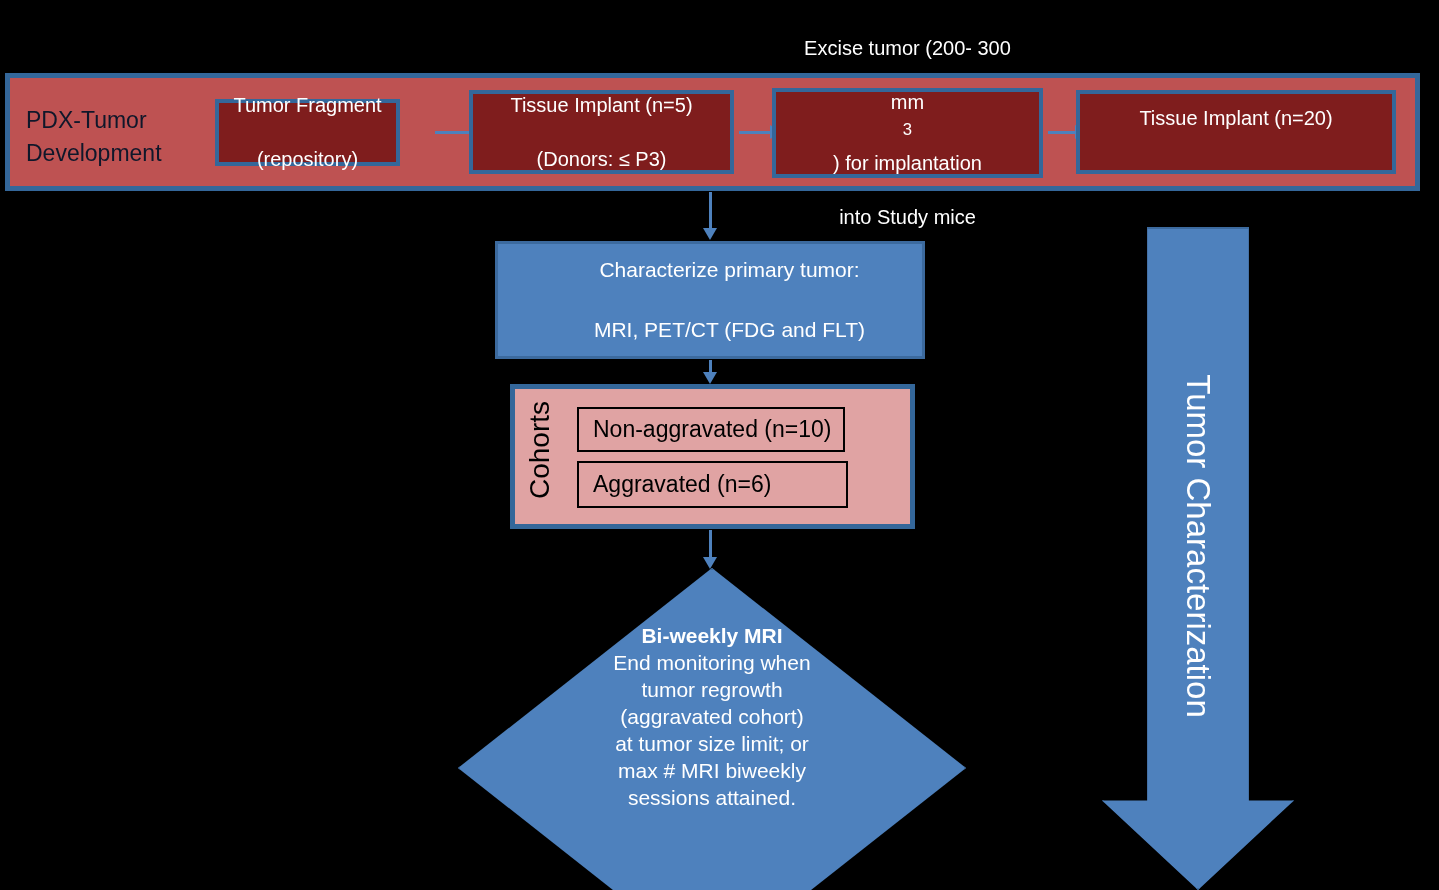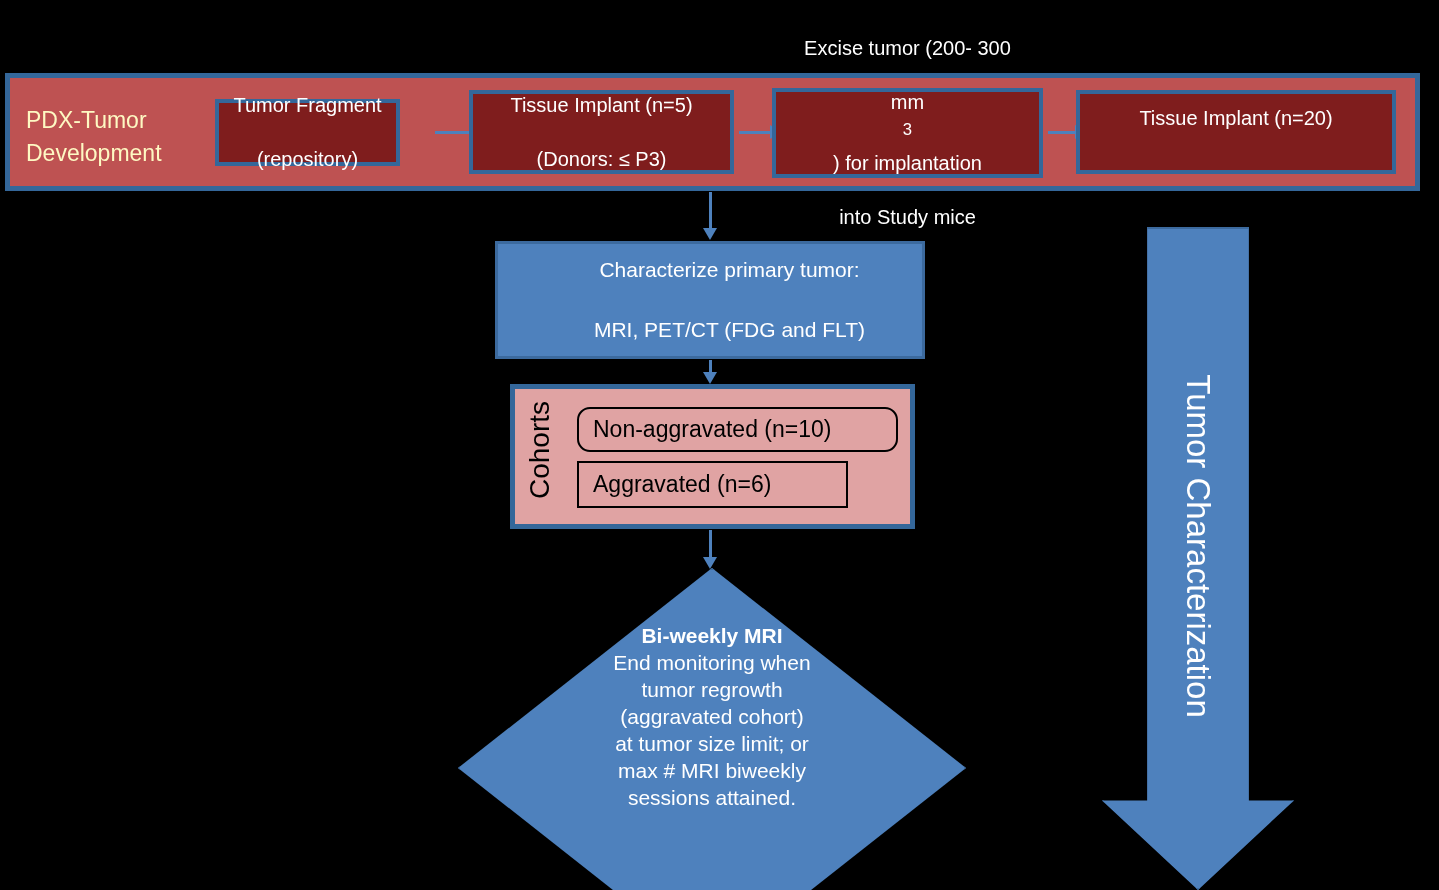--- a/index.html
+++ b/index.html
@@ -25,21 +25,21 @@
     height: 118px;
     background: #BE5252;
     border: 5px solid #34679A;
     box-sizing: border-box;
   }
   .banner-title {
     position: absolute;
     left: 16px;
     top: 26px;
     width: 180px;
-    color: #fef9c3;
+    color: #0f172a;
     font-size: 23px;
     line-height: 33px;
     text-align: left;
   }
   .red-box {
     position: absolute;
     background: #7f1d1d;
     border: 4px solid #34679A;
     box-sizing: border-box;
     color: #FFFFFF;
@@ -249,21 +249,21 @@
       <span>Characterize primary tumor:</span><br>
       <span>MRI, PET/CT (FDG and FLT)</span>
     </span>
   </div>
 
   <div class="v-arrow" style="left:709px; top:360px; height:13px;"></div>
 
   <div class="cohorts">
     <div class="cohorts-label">Cohorts</div>
 
-    <div class="cohort-item" style="left:62px; top:18px; width:321px; height:45px;border-radius:13px;">
+    <div class="cohort-item" style="left:62px; top:18px; width:268px; height:45px;">
       <span>Non-aggravated (n=10)</span>
     </div>
 
     <div class="cohort-item" style="left:62px; top:72px; width:271px; height:47px;">
       <span>Aggravated (n=6)</span>
     </div>
   </div>
 
   <div class="v-arrow" style="left:709px; top:530px; height:28px;"></div>
 

